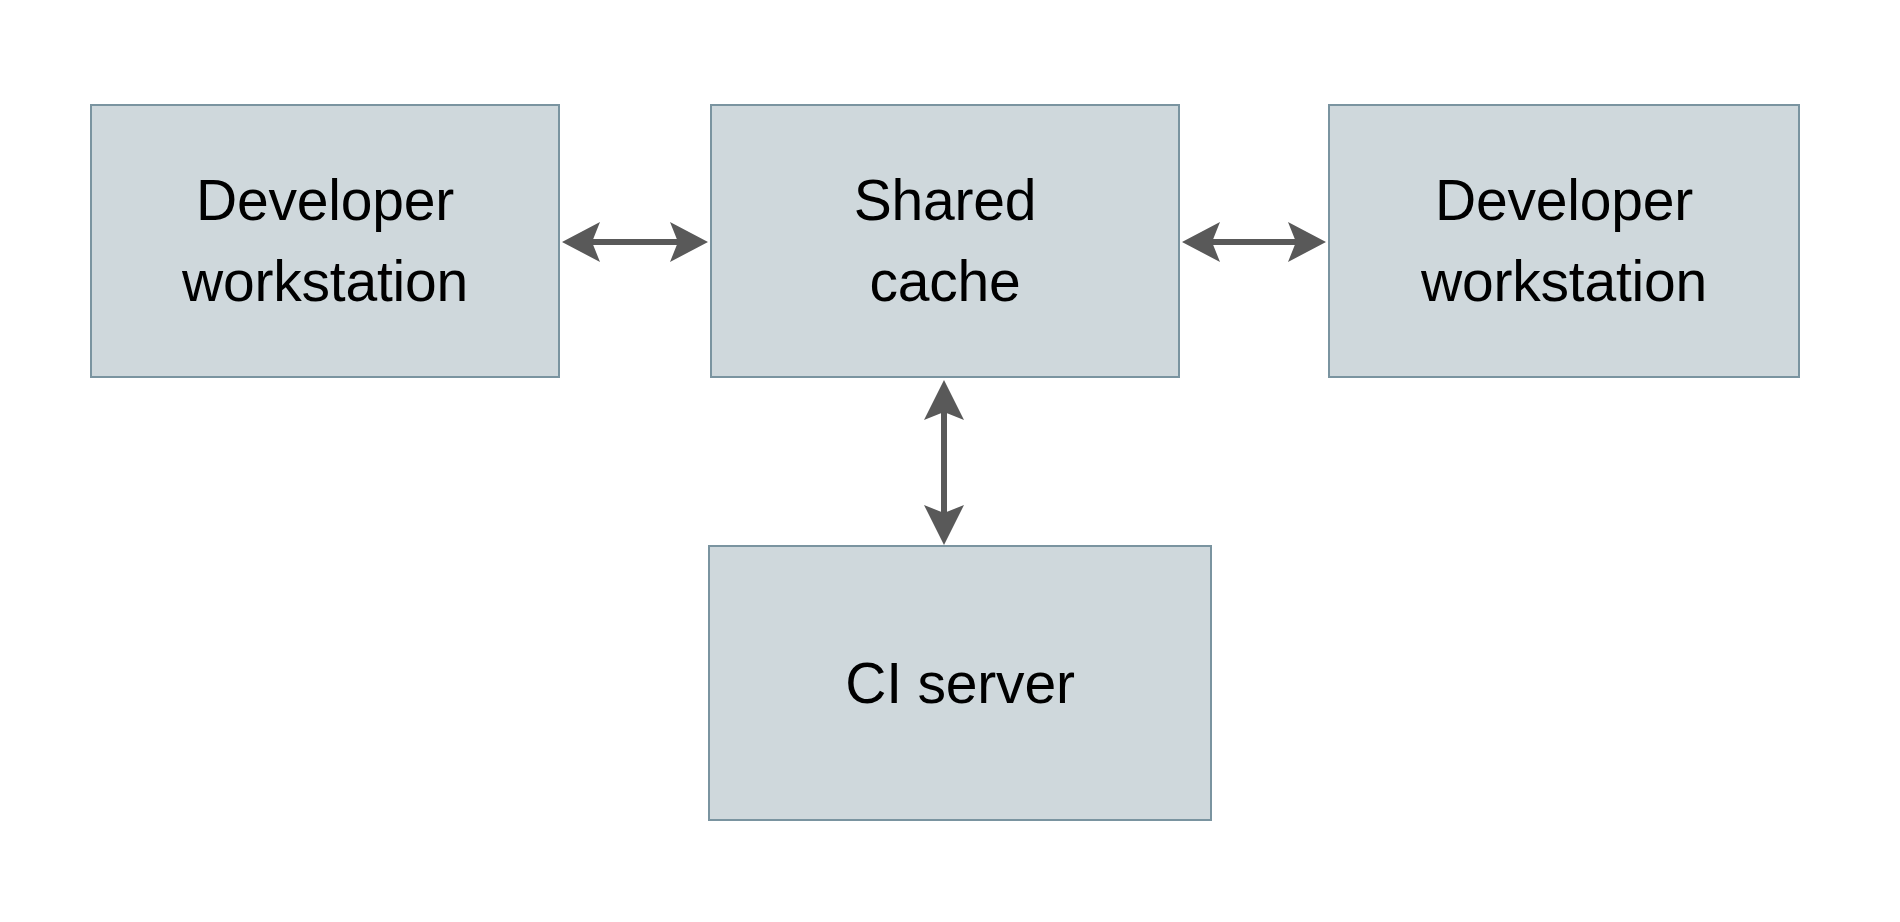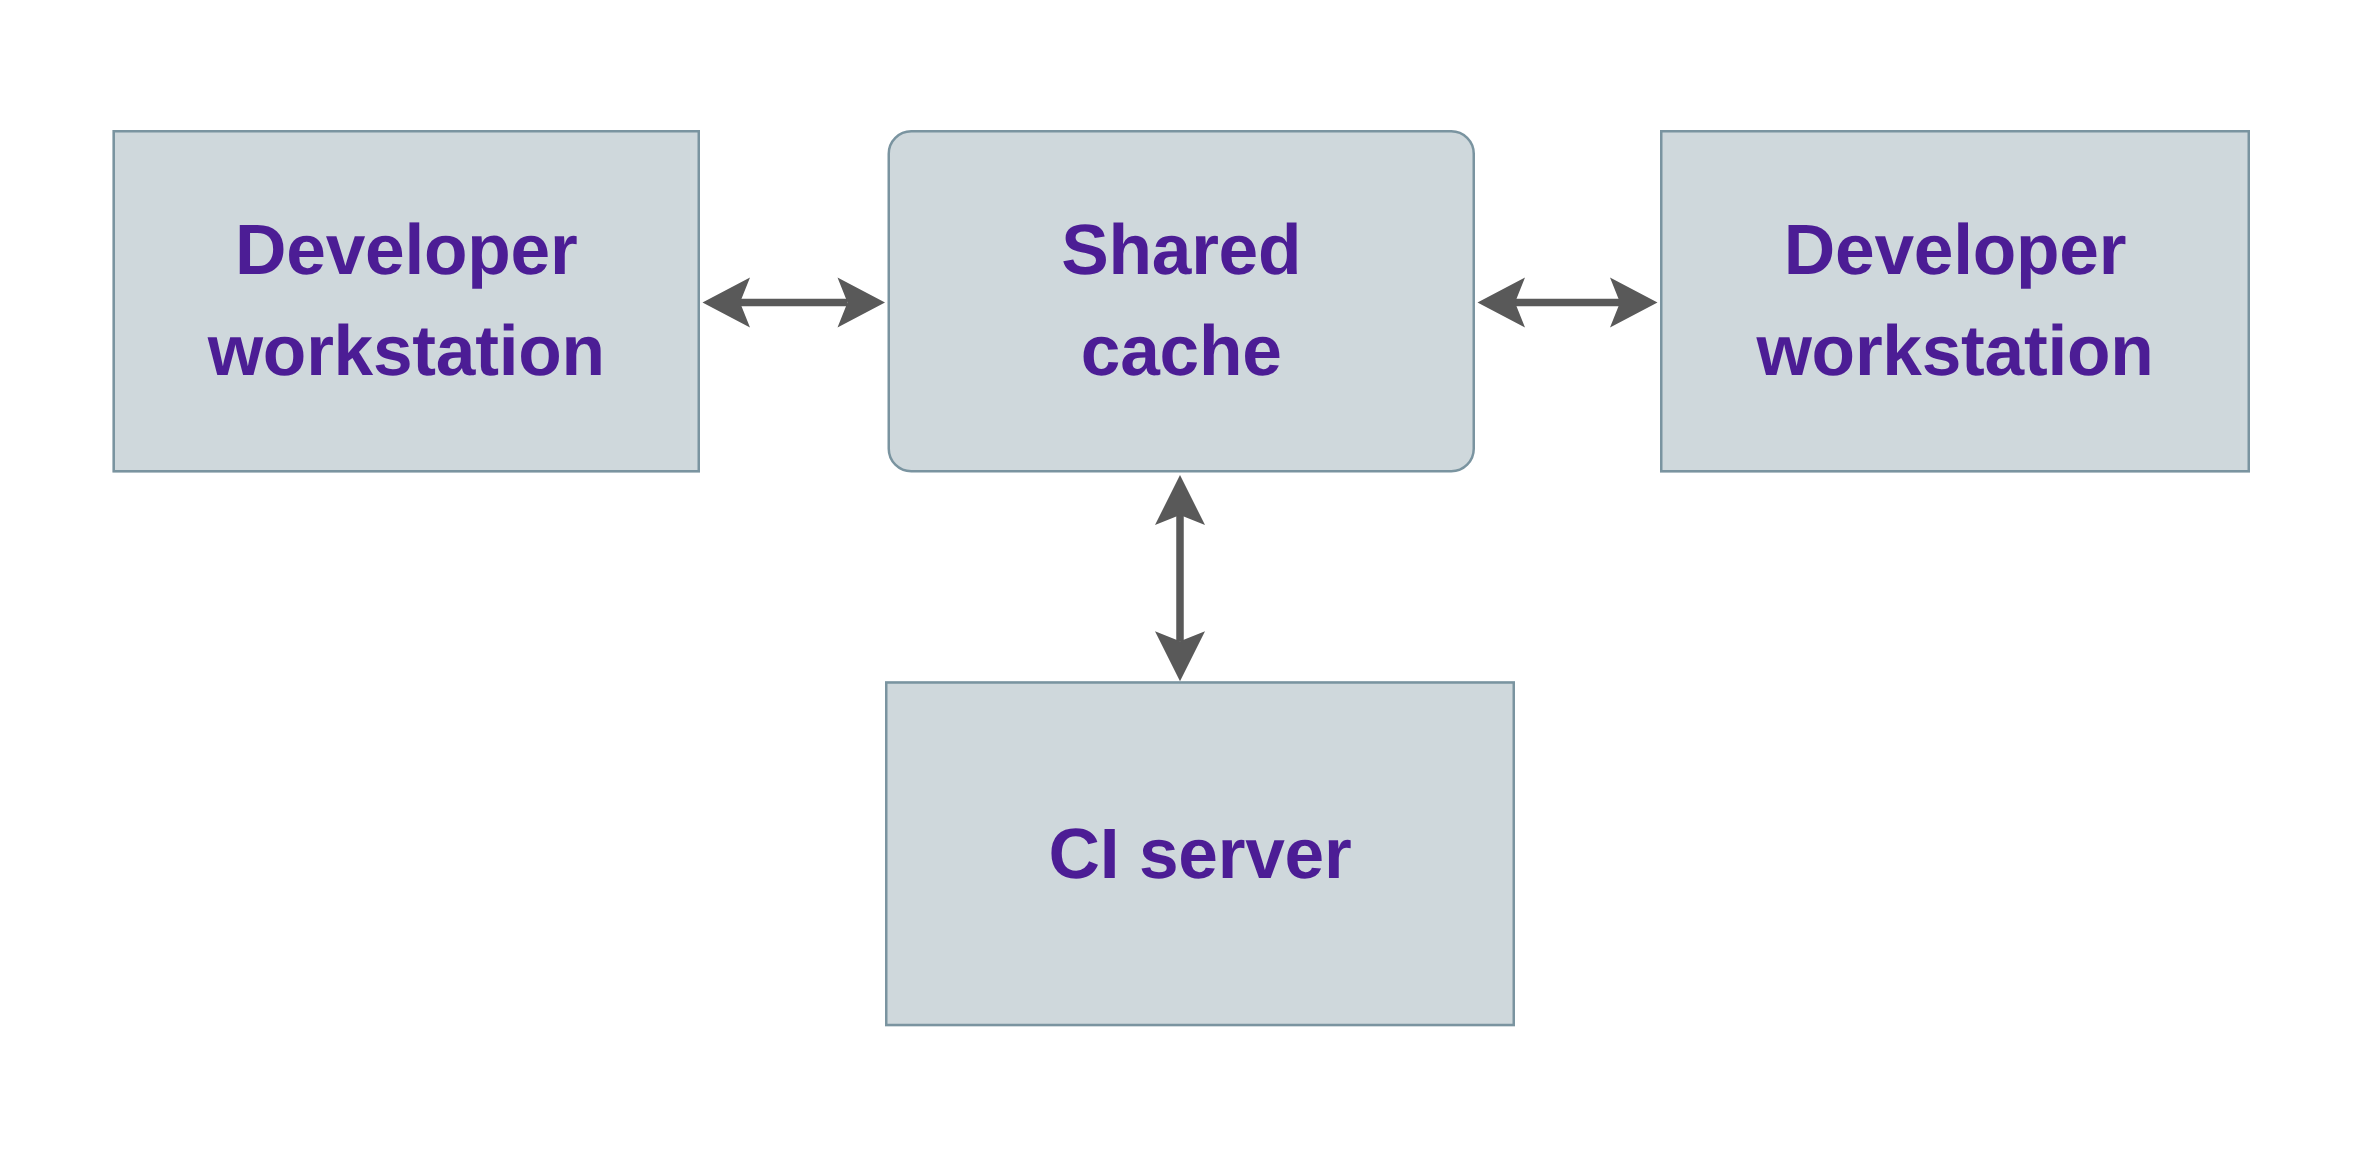--- a/index.html
+++ b/index.html
@@ -24,29 +24,29 @@
     background: #cfd8dc;
     border: 2px solid #7a94a0;
     display: flex;
     align-items: center;
     justify-content: center;
     text-align: center;
   }
   .node-label {
     font-size: 57px;
     line-height: 1.42;
-    font-weight: 700;
-    color: #4c1d95;
+    font-weight: 400;
+    color: #000000;
     letter-spacing: -0.2px;
     white-space: pre-line;
     padding: 0 6px;
   }
   
   #node-dev-left   { left: 90px;   top: 104px; width: 470px; height: 274px; }
-  #node-shared     { left: 710px;  top: 104px; width: 470px; height: 274px; border-radius: 19px; }
+  #node-shared     { left: 710px;  top: 104px; width: 470px; height: 274px; }
   #node-dev-right  { left: 1328px; top: 104px; width: 472px; height: 274px; }
   #node-ci         { left: 708px;  top: 545px; width: 504px; height: 276px; }
 
   .edge-layer {
     position: absolute;
     left: 0;
     top: 0;
     width: 1900px;
     height: 922px;
     pointer-events: none;

